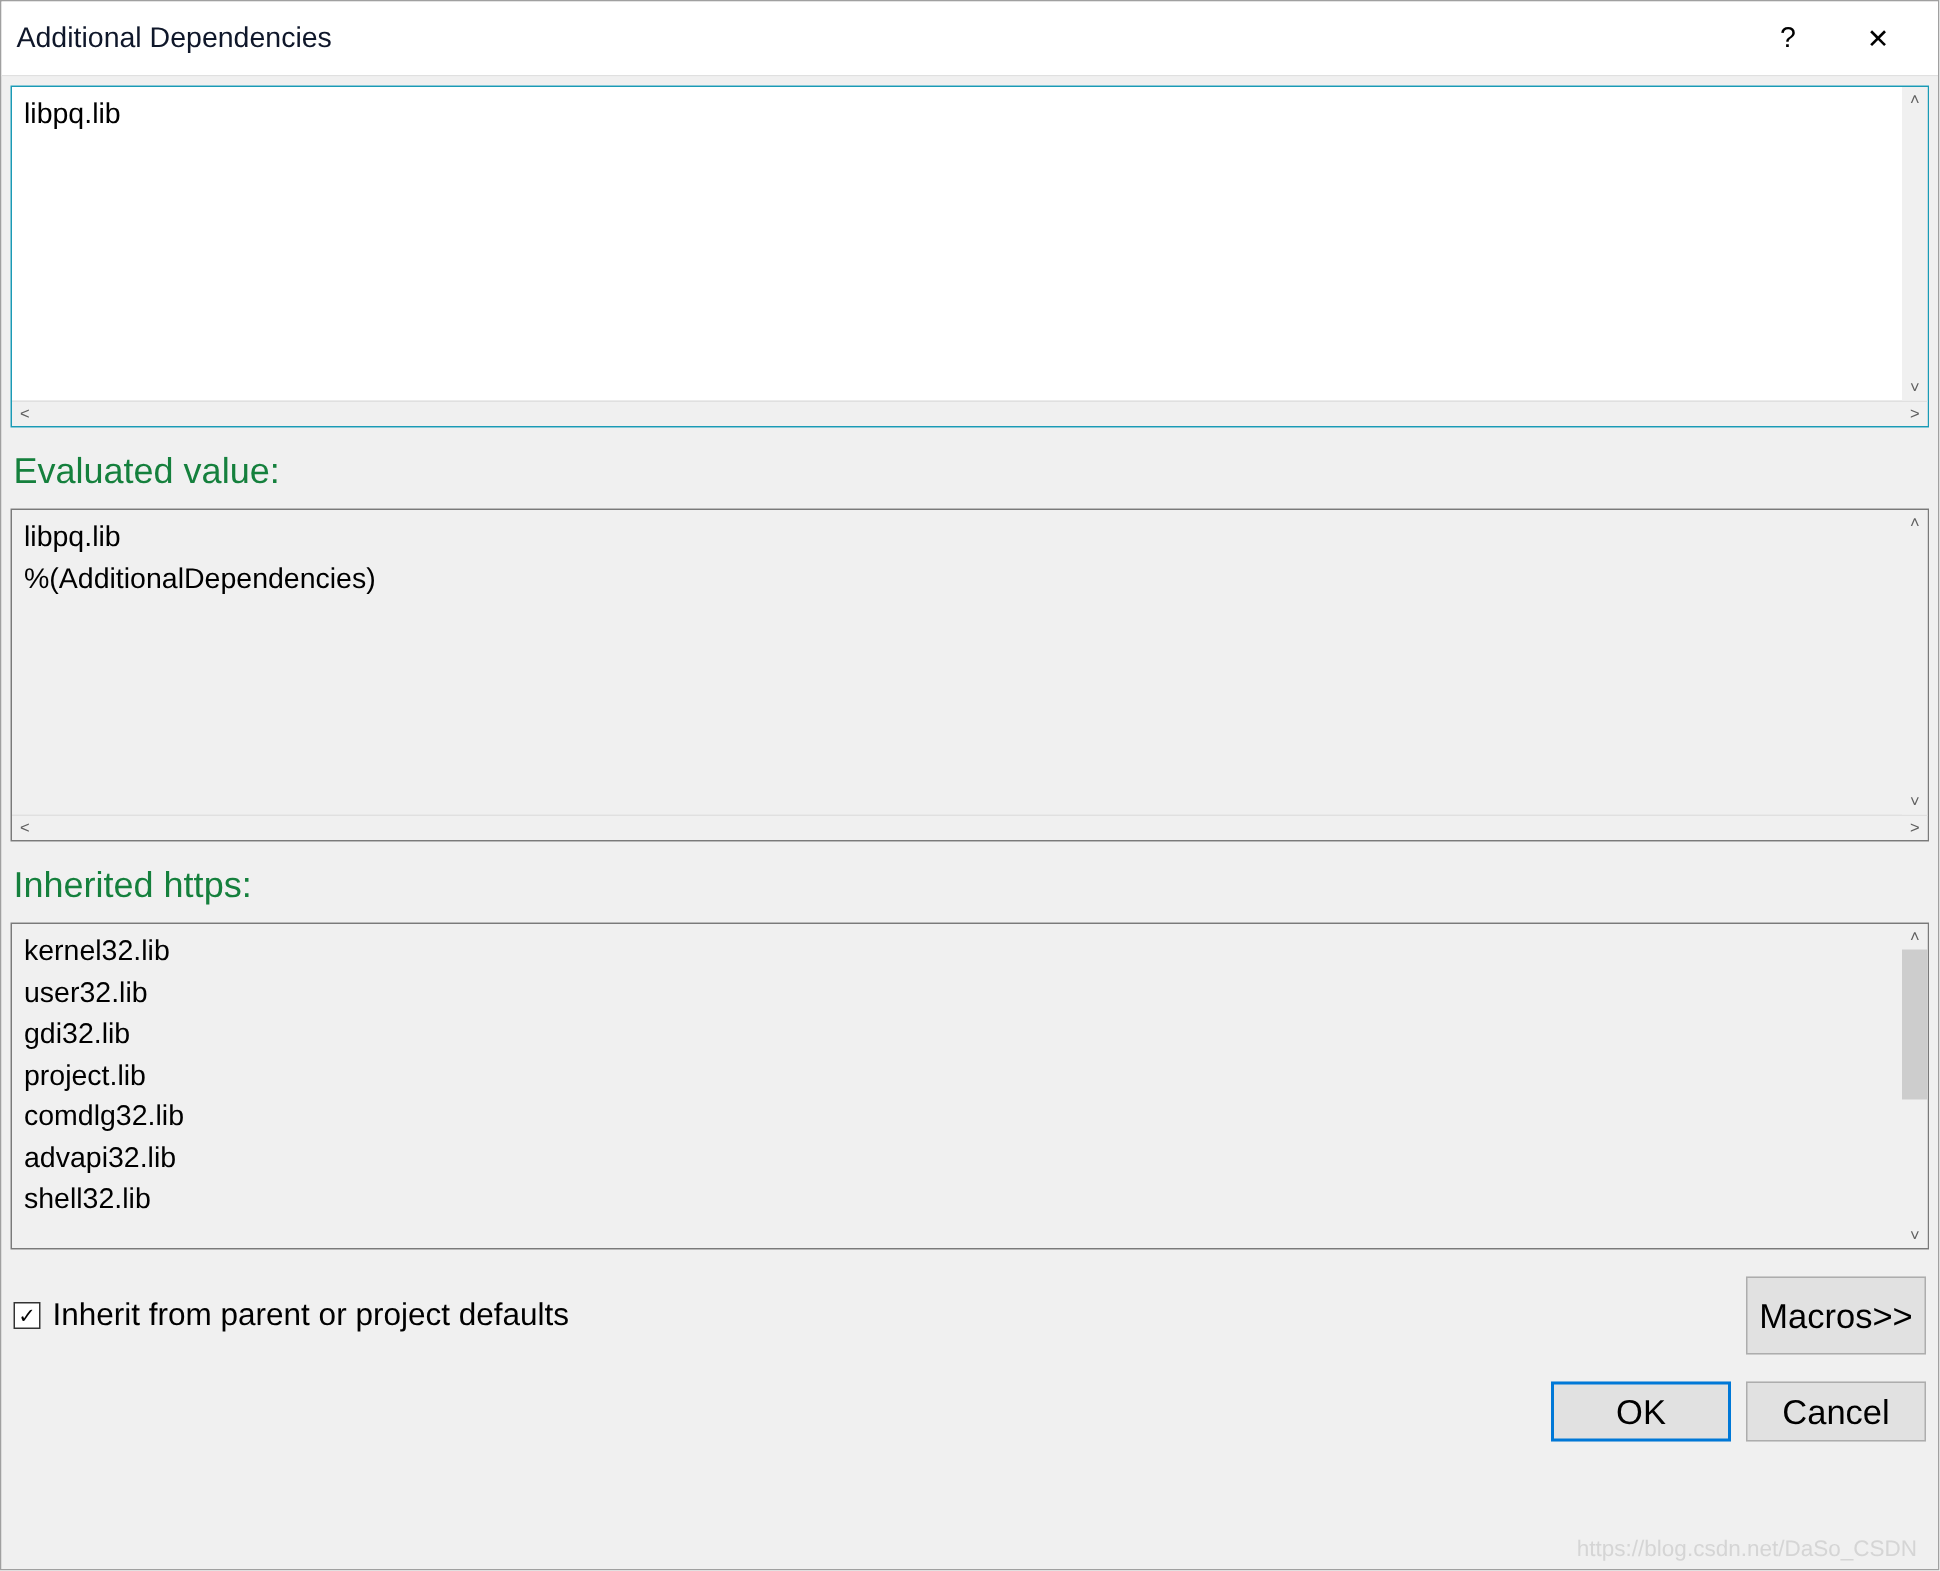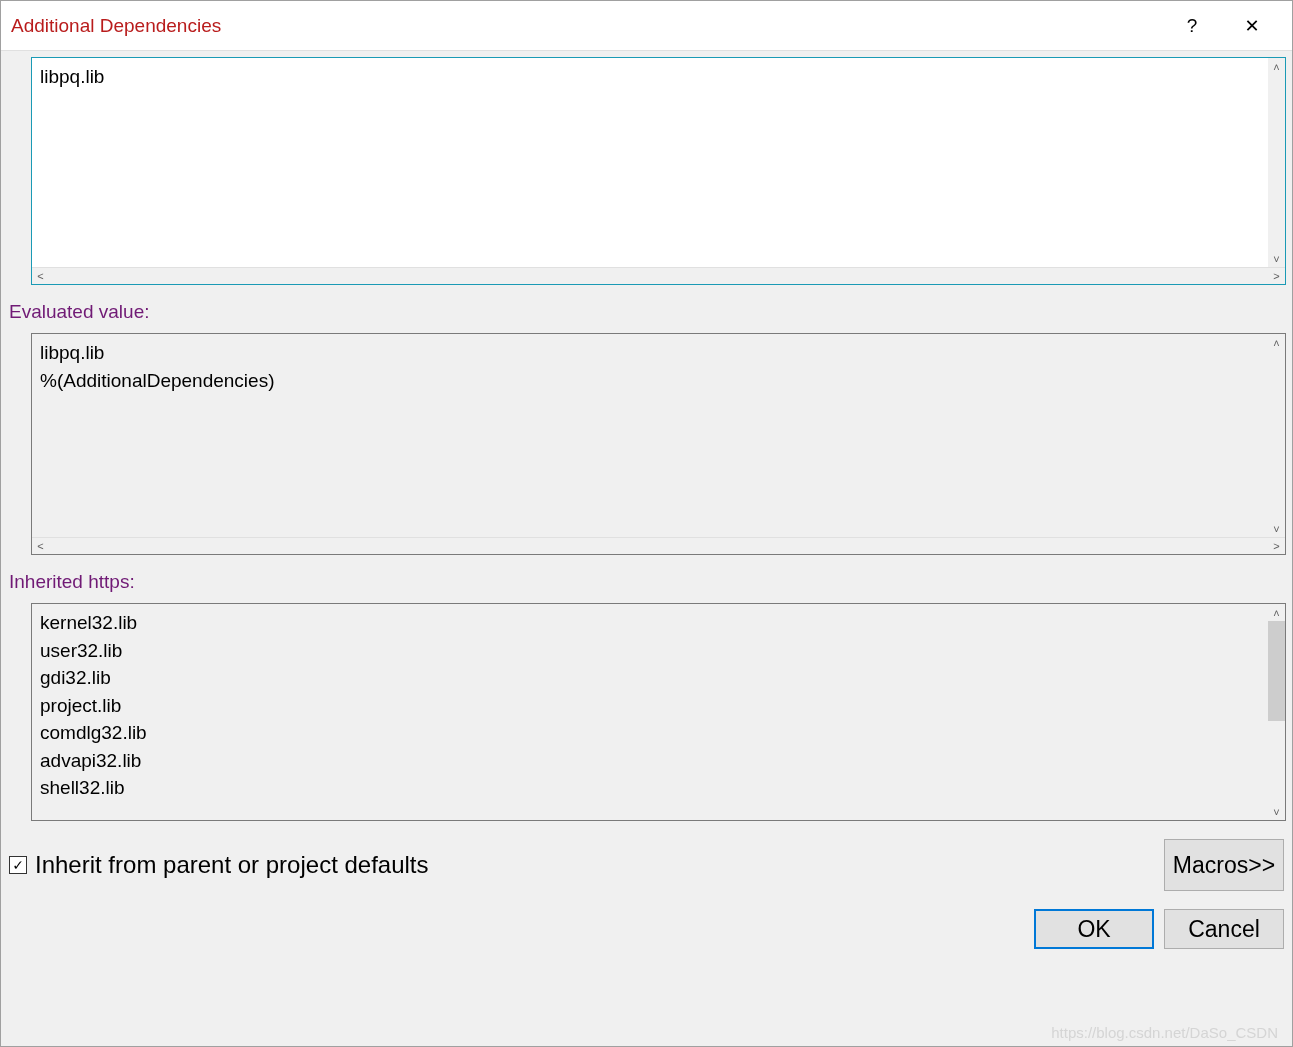--- a/index.html
+++ b/index.html
@@ -22,21 +22,21 @@
       height: 50px;
       background: #fff;
       border-bottom: 1px solid #e0e0e0;
       display: flex;
       align-items: center;
       padding: 0 10px;
     }
     .titlebar-title {
       flex: 1;
       font-size: 19px;
-      color: #b91c1c;
+      color: #0f172a;
     }
     .titlebar-btn {
       width: 60px;
       height: 50px;
       display: flex;
       align-items: center;
       justify-content: center;
       font-size: 18px;
       color: #000;
       background: transparent;
@@ -46,30 +46,29 @@
     .titlebar-btn.help { font-size: 19px; }
     .content {
       flex: 1;
       padding: 6px 6px 10px 6px;
       display: flex;
       flex-direction: column;
       background: #f0f0f0;
       gap: 8px;
     }
     .section-label {
-      font-size: 19px;
-      color: #701a75;
+      font-size: 24px;
+      color: #15803d;
       margin: 8px 0 2px 2px;
     }
     .textbox-wrapper {
       border: 1px solid #7a7a7a;
       background: #fff;
       display: flex;
       flex-direction: column;
-      margin-left: 24px;
     }
     .textbox-wrapper.primary {
       border: 1px solid #1a9ab5;
       height: 228px;
     }
     .textbox-wrapper.evaluated {
       height: 222px;
     }
     .textbox-wrapper.inherited {
       height: 218px;
@@ -154,21 +153,21 @@
       height: 18px;
       border: 1px solid #333;
       background: #fff;
       display: flex;
       align-items: center;
       justify-content: center;
       font-size: 14px;
       line-height: 1;
     }
     .checkbox-label {
-      font-size: 24px;
+      font-size: 21px;
     }
     .btn {
       background: #e1e1e1;
       border: 1px solid #adadad;
       font-family: inherit;
       font-size: 23px;
       height: 40px;
       cursor: pointer;
       padding: 0 18px;
     }

